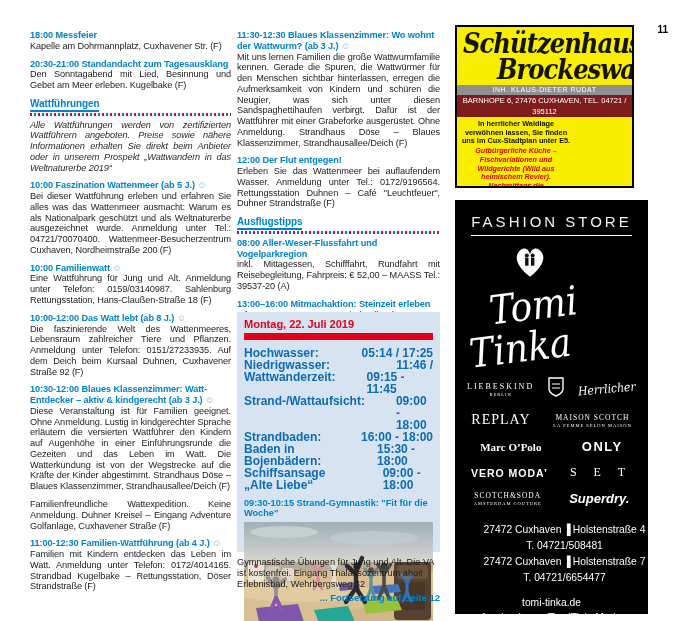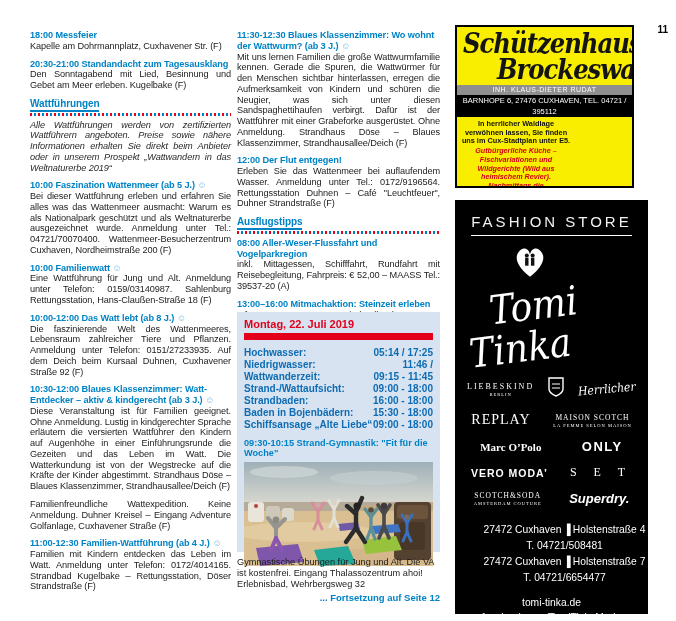--- a/index.html
+++ b/index.html
@@ -18,38 +18,38 @@
   .sec-h span{border-bottom:2px solid #0083c6;padding-bottom:1px;}
   .dotline{height:3px;margin:3px 0 4px;background-image:repeating-linear-gradient(90deg,
         #e3001b 0 2px,transparent 2px 4px,#0083c6 4px 6px,transparent 6px 8px);}
   .intro{font-style:italic;color:#2a2a2a;text-align:justify;margin-bottom:7px;}
   
   #tide-panel{position:absolute;left:237px;top:312px;width:203px;height:240px;
         background:#d7e3f0;box-sizing:border-box;padding:6px 7px;}
   #tide-title{color:#e3001b;font-weight:bold;font-size:11px;}
   #tide-bar{height:7px;background:#e3001b;margin:3px 0 7px;}
   .trow{display:flex;justify-content:space-between;color:#0d6cb4;font-weight:bold;
-        font-size:10px;line-height:12px;}
+        font-size:12px;line-height:12px;gap:31px;}
   #gym-title{color:#0083c6;font-weight:bold;font-size:9.2px;margin:7px 0 4px;}
   #beach-photo{display:block;width:189px;height:104px;}
   #photo-caption{position:absolute;left:237px;top:557px;width:203px;font-size:9.2px;
         line-height:1.17;color:#1c1c1c;}
   #continuation{position:absolute;left:237px;top:592px;width:203px;text-align:right;
         color:#0083c6;font-weight:bold;font-size:9.5px;}
   
   #page-number{position:absolute;right:8px;top:24px;font-size:10px;font-weight:bold;color:#000;}
   
   #ad1{position:absolute;left:455px;top:25px;width:179px;height:163px;box-sizing:border-box;
         border:2px solid #000;background:#f9ee00;overflow:hidden;}
   .script-name{font-family:"DejaVu Serif",serif;font-style:italic;font-weight:bold;
         color:#141414;line-height:0.95;letter-spacing:-1px;}
   #ad1-name1{font-size:27px;margin:4px 0 0 6px;}
   #ad1-name2{font-size:27px;margin:0 4px 3px 40px;}
   #ad1-bar1{background:#8f8f8f;color:#fff;text-align:center;font-size:7px;line-height:10px;letter-spacing:0.5px;}
-  #ad1-bar2{background:#000000;color:#fff;text-align:center;font-size:7.5px;line-height:11px;}
+  #ad1-bar2{background:#7f1d1d;color:#fff;text-align:center;font-size:7.5px;line-height:11px;}
   #ad1-lower{display:flex;padding:3px 3px 0 3px;gap:18px;}
   #ad1-left{width:112px;text-align:center;}
   #ad1-black{font-size:7.3px;font-weight:bold;color:#111;line-height:1.15;}
   #ad1-red{font-size:7.2px;font-weight:bold;font-style:italic;color:#d40016;line-height:1.2;margin-top:2px;}
   #ad1-oval{width:66px;height:72px;border:2px solid #6b6b5a;border-radius:16px;background:#faf3cf;
         box-shadow:inset 0 0 0 2px #fff;padding:3px 2px;text-align:center;}
   .oval-red{color:#d40016;font-weight:bold;font-style:italic;font-size:9.5px;line-height:1.15;}
   .oval-black{color:#111;font-weight:bold;font-size:6.8px;line-height:1.2;margin-top:2px;}
   
   #ad2{position:absolute;left:455px;top:200px;width:193px;height:414px;background:#000;

